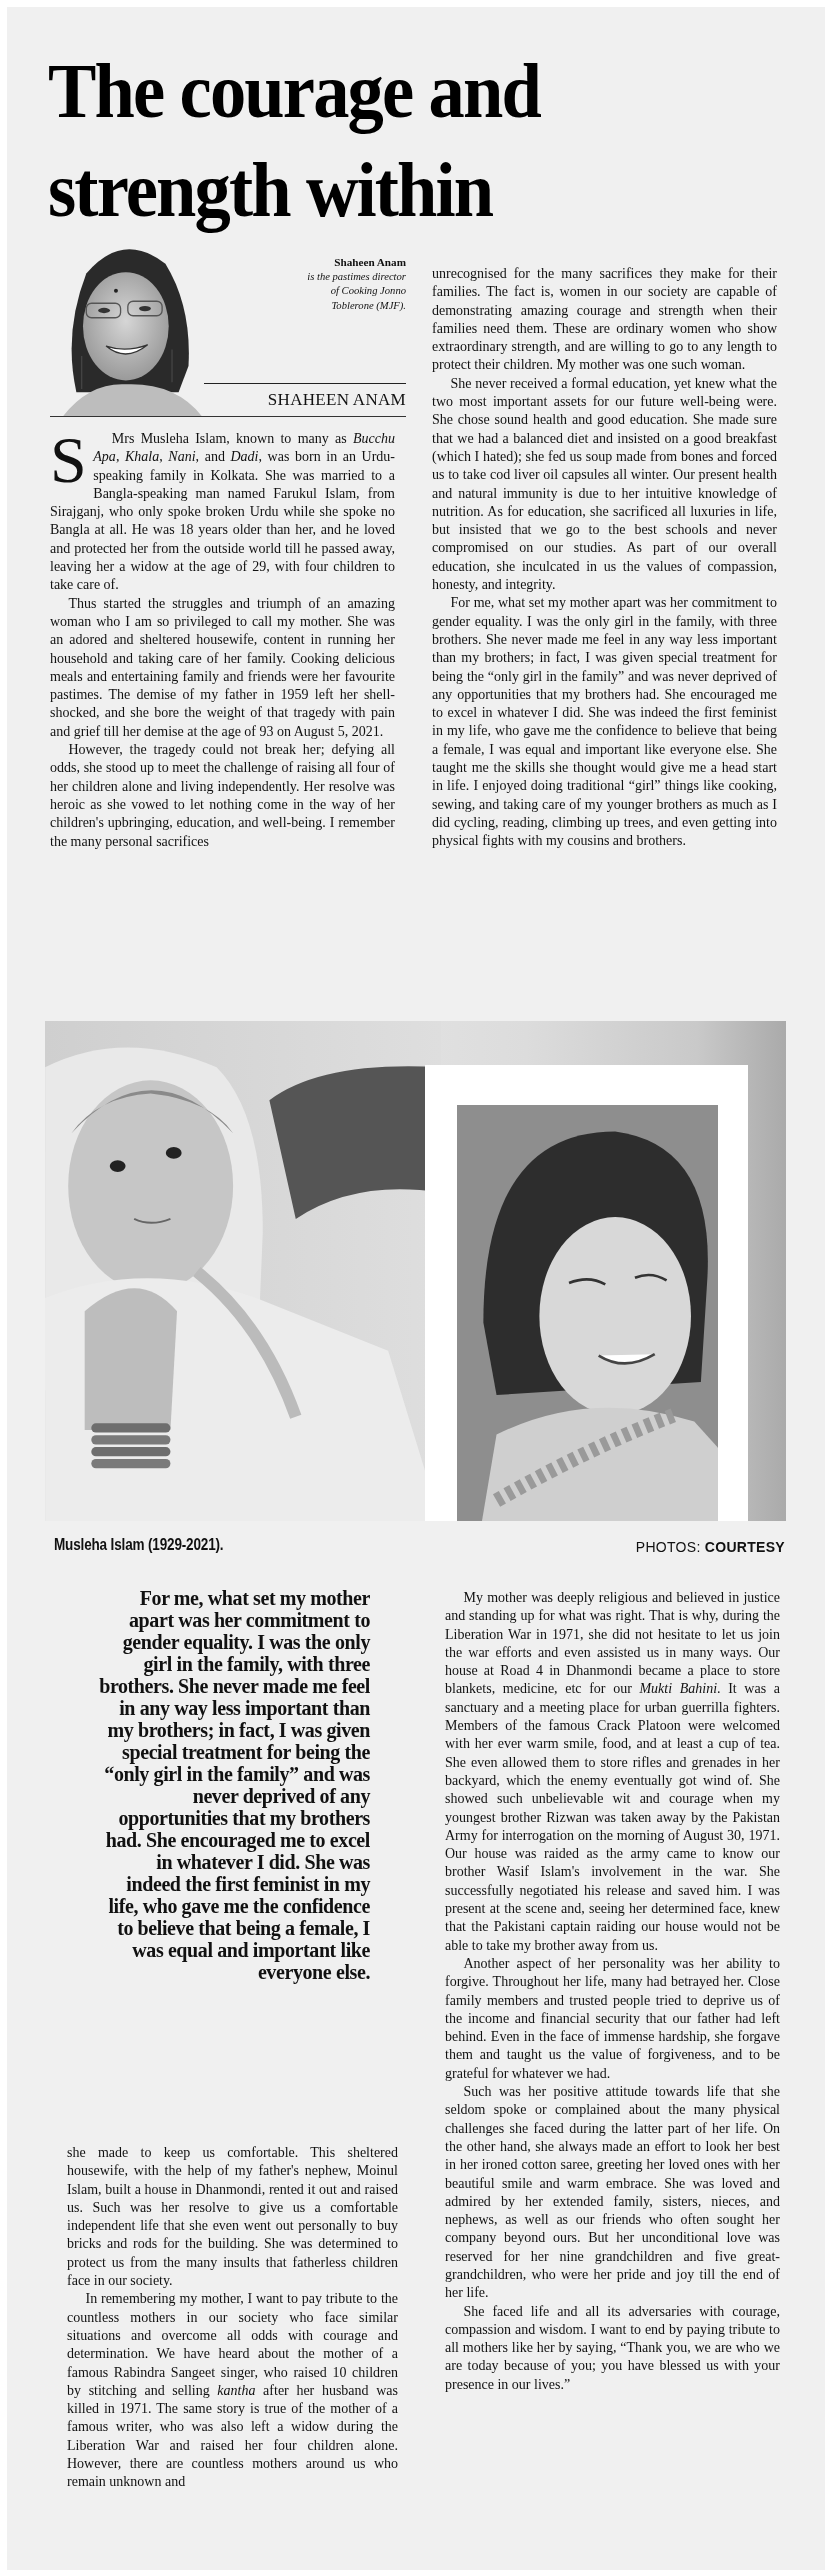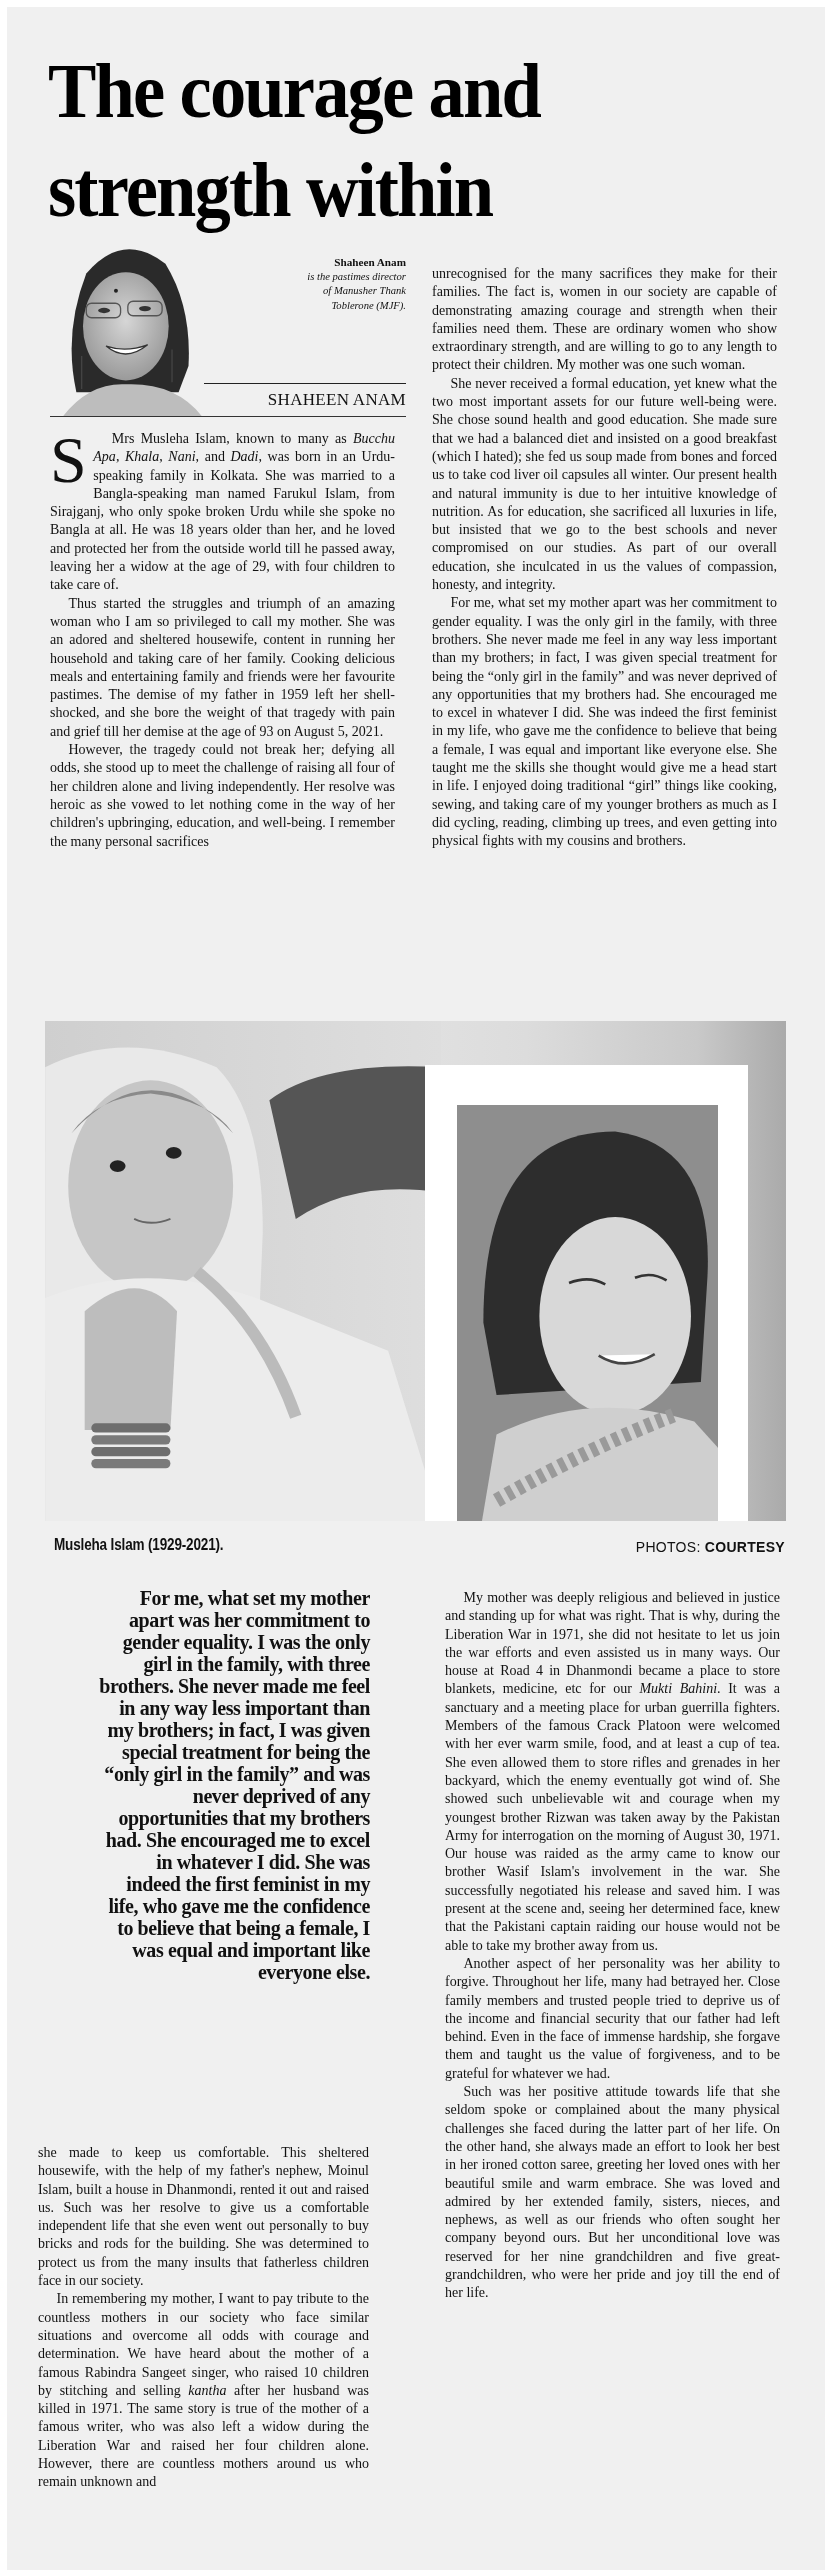--- a/index.html
+++ b/index.html
@@ -31,21 +31,21 @@
   .photo-frame { position: absolute; left: 380px; top: 44px; width: 323px; height: 524px; background: #fff; }
   .photo-frame-inner { position: absolute; left: 32px; top: 40px; width: 261px; height: 447px; background: #8c8c8c; overflow: hidden; }
 
   .caption { position: absolute; left: 54px; top: 1535px; font-family: "Liberation Sans", sans-serif; font-weight: bold; font-size: 16.5px; transform: scaleX(0.82); transform-origin: left top; letter-spacing: -0.2px; }
   .credit { position: absolute; right: 46px; top: 1539px; font-family: "Liberation Sans", sans-serif; font-size: 14px; letter-spacing: 0.3px; }
   .credit .credit-label { font-weight: normal; transform: scaleX(0.85); }
   .credit .credit-source { font-weight: bold; }
 
   .pullquote { position: absolute; left: 99px; top: 1587px; width: 271px; text-align: right; font-family: "Liberation Serif", serif; font-weight: bold; font-size: 20px; line-height: 22px; letter-spacing: -0.4px; }
 
-  .col-left-bottom { left: 38px; top: 2144px; width: 331px; }
+  .col-left-bottom { left: 67px; top: 2144px; width: 331px; }
   .col-right-bottom { left: 445px; top: 1589px; width: 335px; }
 
   svg { display: block; }
 </style>
 </head>
 <body>
 
 <div class="panel"></div>
 
 <h1 class="headline">
@@ -71,21 +71,21 @@
       <circle cx="100" cy="86" r="3" fill="#222"></circle>
       <path d="M85 170 Q115 195 148 168 Q115 180 85 170Z" fill="#fff" stroke="#333" stroke-width="2"></path>
       <line x1="48" y1="185" x2="48" y2="235" stroke="#444" stroke-width="2"></line>
       <line x1="185" y1="175" x2="185" y2="225" stroke="#444" stroke-width="2"></line>
       <path d="M20 276 Q60 225 115 228 Q190 225 230 276Z" fill="#bdbdbd"></path>
     </svg>
   </div>
   <div class="bio">
     <span class="bio-name">Shaheen Anam</span>
     <span class="bio-text">is the pastimes director</span>
-    <span class="bio-text">of Manusher Thank</span>
+    <span class="bio-text">of Cooking Jonno</span>
     <span class="bio-text">Toblerone (MJF).</span>
   </div>
   <div class="byline-rule-top"></div>
   <div class="byline-name">SHAHEEN ANAM</div>
   <div class="byline-rule-bottom"></div>
 </div>
 
 <div class="col col-left-top">
   <p class="noindent"><span class="dropcap">S</span></p>
   <p><span>Mrs Musleha Islam, known to many as </span><i>Bucchu Apa</i>, <i>Khala</i>, <i>Nani</i>, and <i>Dadi</i><span>, was born in an Urdu-speaking family in Kolkata. She was married to a Bangla-speaking man named Farukul Islam, from Sirajganj, who only spoke broken Urdu while she spoke no Bangla at all. He was 18 years older than her, and he loved and protected her from the outside world till he passed away, leaving her a widow at the age of 29, with four children to take care of.</span></p>
@@ -151,14 +151,15 @@
 
 <div class="col col-left-bottom">
   <p class="noindent">she made to keep us comfortable. This sheltered housewife, with the help of my father's nephew, Moinul Islam, built a house in Dhanmondi, rented it out and raised us. Such was her resolve to give us a comfortable independent life that she even went out personally to buy bricks and rods for the building. She was determined to protect us from the many insults that fatherless children face in our society.</p>
   <p><span>In remembering my mother, I want to pay tribute to the countless mothers in our society who face similar situations and overcome all odds with courage and determination. We have heard about the mother of a famous Rabindra Sangeet singer, who raised 10 children by stitching and selling </span><i>kantha</i><span> after her husband was killed in 1971. The same story is true of the mother of a famous writer, who was also left a widow during the Liberation War and raised her four children alone. However, there are countless mothers around us who remain unknown and</span></p>
 </div>
 
 <div class="col col-right-bottom">
   <p><span>My mother was deeply religious and believed in justice and standing up for what was right. That is why, during the Liberation War in 1971, she did not hesitate to let us join the war efforts and even assisted us in many ways. Our house at Road 4 in Dhanmondi became a place to store blankets, medicine, etc for our </span><i>Mukti Bahini</i><span>. It was a sanctuary and a meeting place for urban guerrilla fighters. Members of the famous Crack Platoon were welcomed with her ever warm smile, food, and at least a cup of tea. She even allowed them to store rifles and grenades in her backyard, which the enemy eventually got wind of. She showed such unbelievable wit and courage when my youngest brother Rizwan was taken away by the Pakistan Army for interrogation on the morning of August 30, 1971. Our house was raided as the army came to know our brother Wasif Islam's involvement in the war. She successfully negotiated his release and saved him. I was present at the scene and, seeing her determined face, knew that the Pakistani captain raiding our house would not be able to take my brother away from us.</span></p>
   <p>Another aspect of her personality was her ability to forgive. Throughout her life, many had betrayed her. Close family members and trusted people tried to deprive us of the income and financial security that our father had left behind. Even in the face of immense hardship, she forgave them and taught us the value of forgiveness, and to be grateful for whatever we had.</p>
   <p>Such was her positive attitude towards life that she seldom spoke or complained about the many physical challenges she faced during the latter part of her life. On the other hand, she always made an effort to look her best in her ironed cotton saree, greeting her loved ones with her beautiful smile and warm embrace. She was loved and admired by her extended family, sisters, nieces, and nephews, as well as our friends who often sought her company beyond ours. But her unconditional love was reserved for her nine grandchildren and five great-grandchildren, who were her pride and joy till the end of her life.</p>
+  <p>She faced life and all its adversaries with courage, compassion and wisdom. I want to end by paying tribute to all mothers like her by saying, “Thank you, we are who we are today because of you; you have blessed us with your presence in our lives.”</p>
 </div>
 
 
 </body></html>

